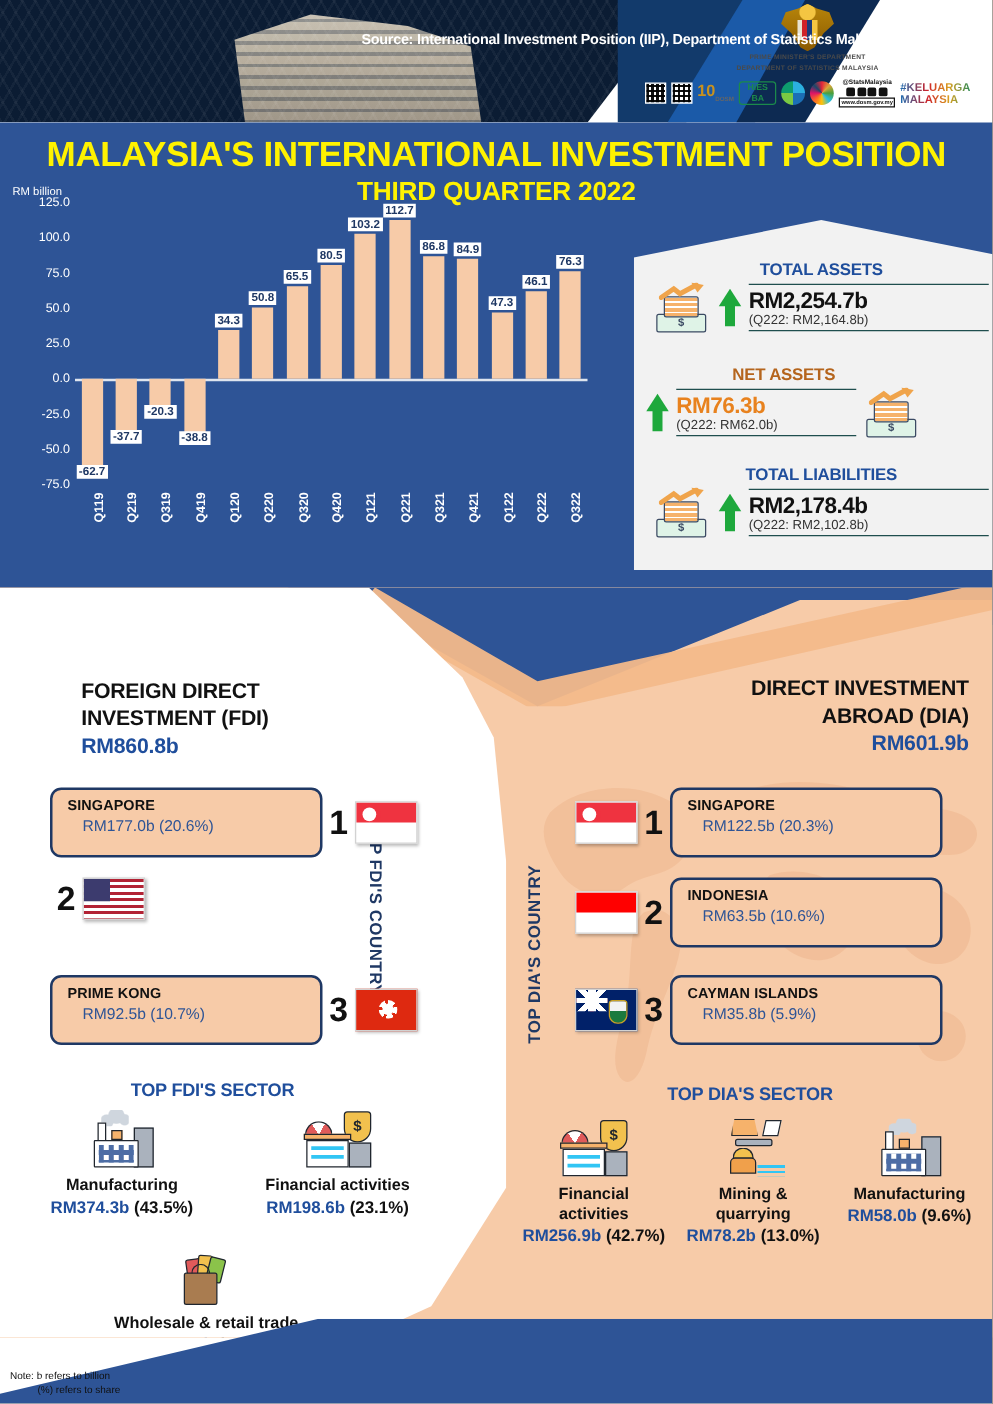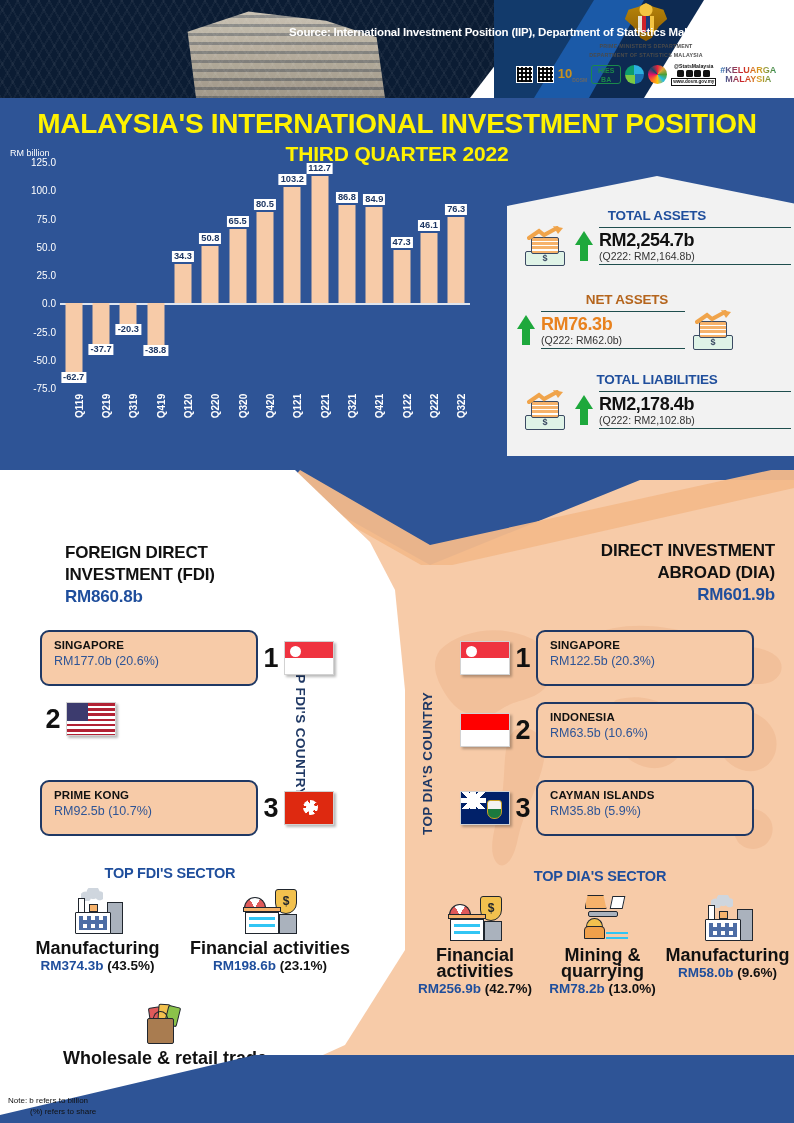--- a/index.html
+++ b/index.html
@@ -77,21 +77,21 @@
   .lghies{ width:30px;height:19px;border:1.2px solid #1b8a4b;border-radius:3px;
     color:#1b8a4b;font-size:7px;font-weight:bold;line-height:8.5px;text-align:center;padding-top:1px;}
   .lgswirl{ width:19px;height:19px;border-radius:50%;
     background:conic-gradient(#2bb0e0 0 25%,#1b6fb5 25% 50%,#7ac943 50% 75%,#0d9c6e 75% 100%);}
   .lgsdg{ width:19px;height:19px;border-radius:50%;
     background:conic-gradient(#e5243b,#dda63a,#4c9f38,#26bde2,#fcc30b,#fd6925,#dd1367,#19486a,#e5243b);}
   .lgsoc{ font-size:5.2px;color:#111;line-height:6px;text-align:center;font-weight:bold;}
   .lgsoc .ic{display:flex;gap:1.5px;justify-content:center;margin:1px 0;}
   .lgsoc .ic i{width:7px;height:7px;background:#111;border-radius:1.5px;display:block;}
   .lgsoc .url{border:1px solid #111;padding:0 1px;font-size:4.6px;}
-  .lgkel{ font-size:9px;font-weight:bold;line-height:9px;text-align:center;
+  .lgkel{ font-size:9px;font-weight:bold;line-height:9px;text-align:left;
     background:linear-gradient(90deg,#1b6fb5,#cf2128 40%,#d9a020 70%,#2e8b57);
     -webkit-background-clip:text;background-clip:text;color:transparent;}
 
   
   .band{
     position:absolute; left:0; top:98px; width:794px; height:402px;
     background:#2E5496;
   }
   .title1{
     position:absolute;left:0;top:10px;width:794px;text-align:center;
@@ -175,21 +175,21 @@
   .sec-amt{ color:#1F4E9C; font-size:17px; font-weight:bold; }
 
   .crow{ position:absolute; display:flex; align-items:center; }
   .cbox{
     position:relative; width:218px; height:56px;
     border:2.6px solid #1F3864; border-radius:9px; background:#F7CBA8;
     padding:7px 10px 0 12px;
   }
   .cbox.two{ padding-top:4px; }
   .cname{ font-size:11.5px; font-weight:bold; color:#111; line-height:13.5px; letter-spacing:.1px;}
-  .cval{ font-size:12.5px; color:#2E5496; line-height:16px; }
+  .cval{ font-size:12.5px; color:#2E5496; line-height:16px;margin-left:12px; }
   .crank{ font-size:27px; font-weight:bold; color:#111; width:26px; text-align:center; flex:0 0 26px;}
   .flag{ width:50px;height:34px;border:.8px solid #d2d2d2;box-shadow:1.5px 1.5px 2.5px rgba(0,0,0,.28);flex:0 0 50px;position:relative;overflow:hidden;background:#fff;}
 
   .flag.sg:before{content:"";position:absolute;left:0;top:0;width:100%;height:50%;background:#EF3340;}
   .flag.sg:after{content:"";position:absolute;left:5px;top:4px;width:11px;height:11px;border-radius:50%;
     background:#fff;box-shadow:4px 0 0 -0.5px #EF3340;}
   .flag.us{background:repeating-linear-gradient(180deg,#B22234 0 2.6px,#fff 2.6px 5.2px);}
   .flag.us:after{content:"";position:absolute;left:0;top:0;width:21px;height:18px;background:#3C3B6E;}
   .flag.hk{background:#DE2910;}
   .flag.hk:after{content:"";position:absolute;left:18px;top:8px;width:15px;height:15px;border-radius:50%;
@@ -206,21 +206,21 @@
       linear-gradient(0deg,rgba(0,0,0,0) 43%,#C8102E 43% 57%,rgba(0,0,0,0) 57%),
       linear-gradient(90deg,rgba(0,0,0,0) 43%,#C8102E 43% 57%,rgba(0,0,0,0) 57%);}
   .flag.ky:after{content:"";position:absolute;right:7px;top:8px;width:13px;height:17px;border-radius:3px 3px 7px 7px;
     background:linear-gradient(180deg,#f2f2f2 0 45%,#1b7a3e 45% 100%);border:.7px solid #c9a227;}
 
   .vlabel{ position:absolute; color:#1F3864; font-size:13.5px; font-weight:bold; letter-spacing:.4px; white-space:nowrap;}
 
   
   .sec-title{ position:absolute; color:#1F4E9C; font-size:14.5px; font-weight:bold; text-align:center; letter-spacing:-.2px;}
   .item{ position:absolute; text-align:center; }
-  .item .nm{ font-size:18px; font-weight:bold; color:#111; line-height:16px;}
+  .item .nm{ font-size:13px; font-weight:bold; color:#111; line-height:16px;}
   .item .vl{ font-size:13.5px; font-weight:bold; color:#1F4E9C; line-height:17px; margin-top:1px;}
   .item .vl .pct{ color:#111; }
   .ico{ width:58px;height:48px;margin:0 auto 4px; position:relative; }
 
   
   .ico.factory .body{position:absolute;left:6px;bottom:2px;width:36px;height:22px;background:#fff;border:1.6px solid #20262e;border-radius:1px;}
   .ico.factory .body:after{content:"";position:absolute;left:3px;top:3px;right:3px;bottom:3px;
     background:repeating-linear-gradient(90deg,#2E5496 0 4px,rgba(0,0,0,0) 4px 8px),
                repeating-linear-gradient(0deg,#2E5496 0 4px,rgba(0,0,0,0) 4px 8px);
     background-size:8px 8px;opacity:.85;}

